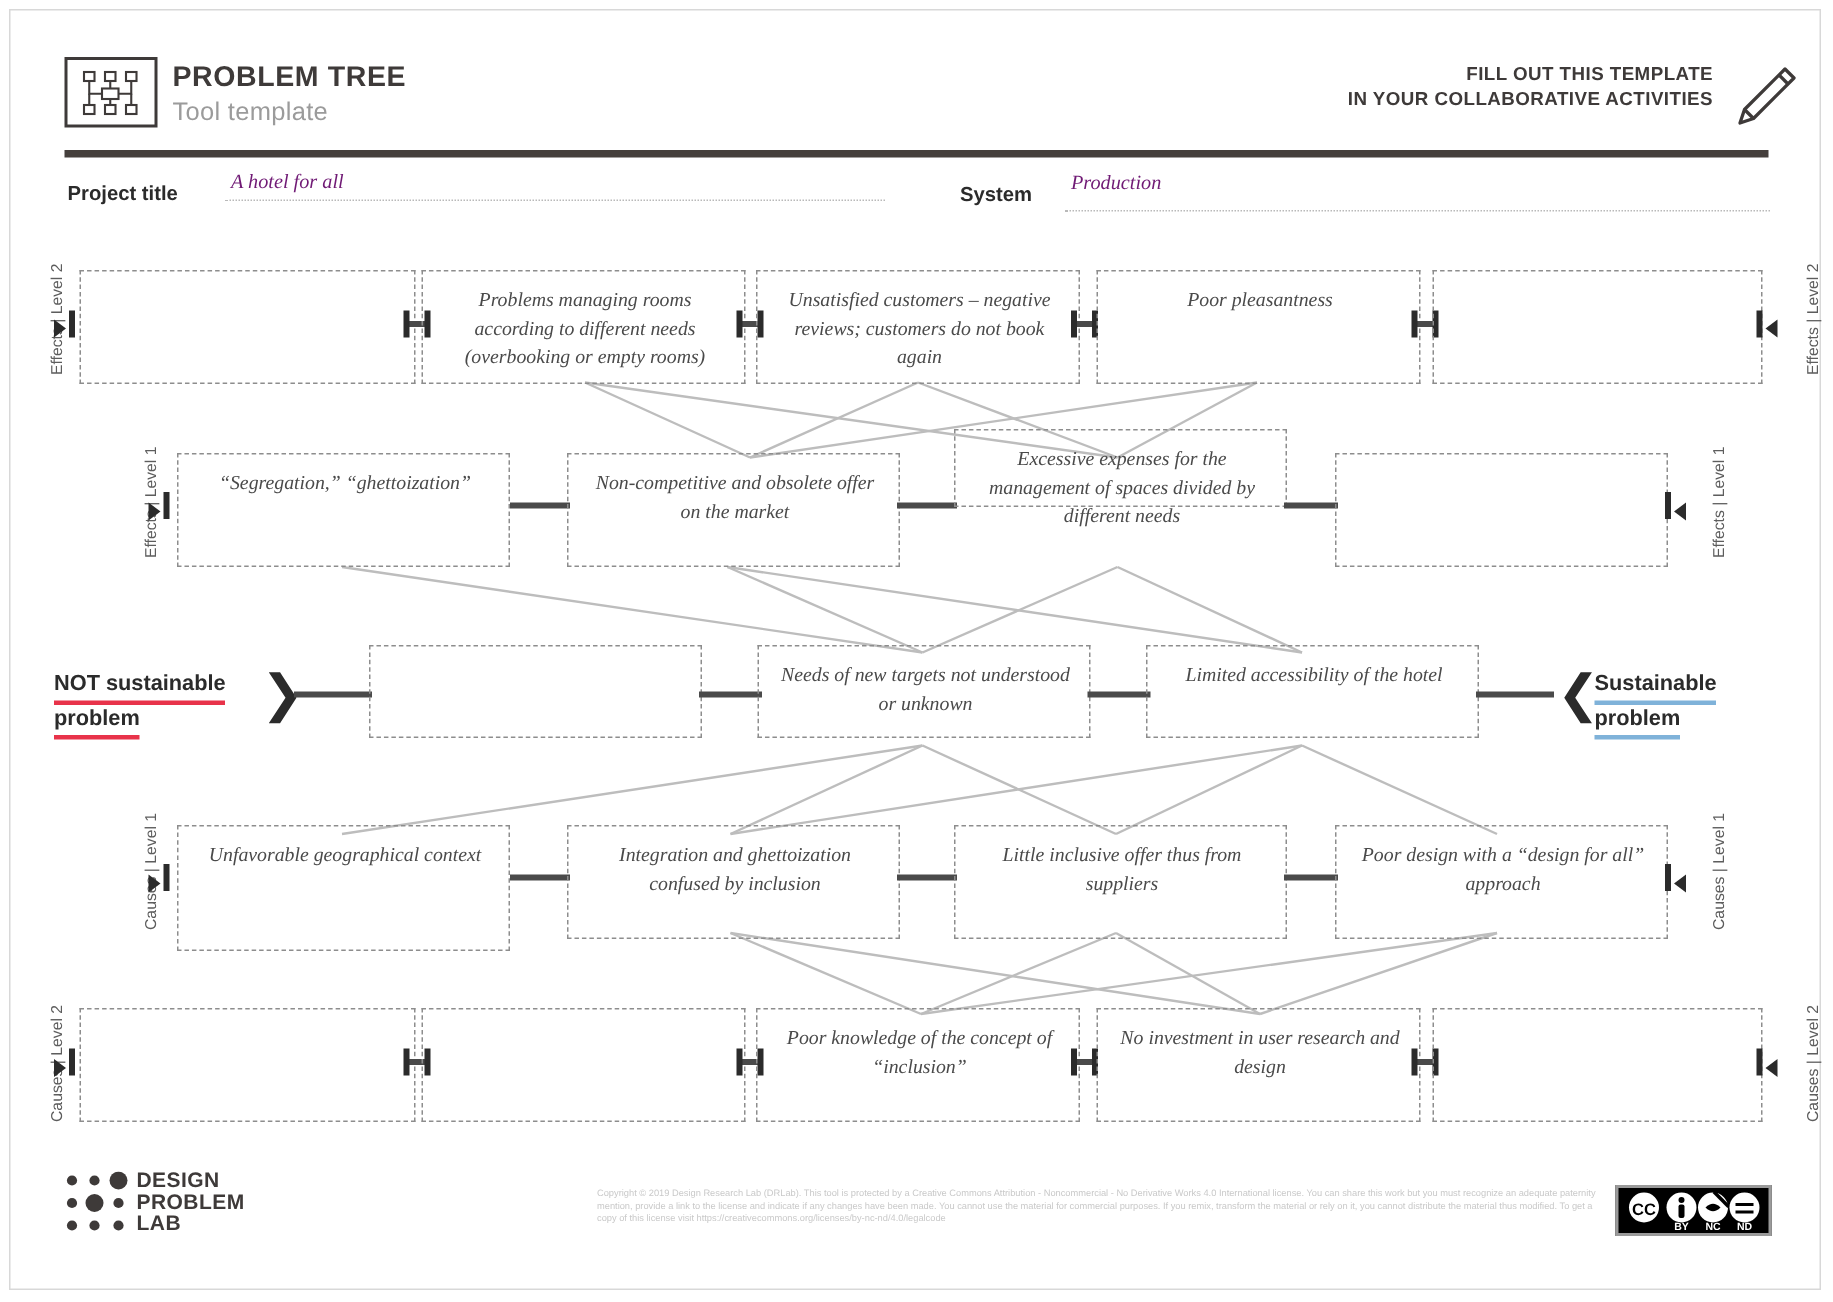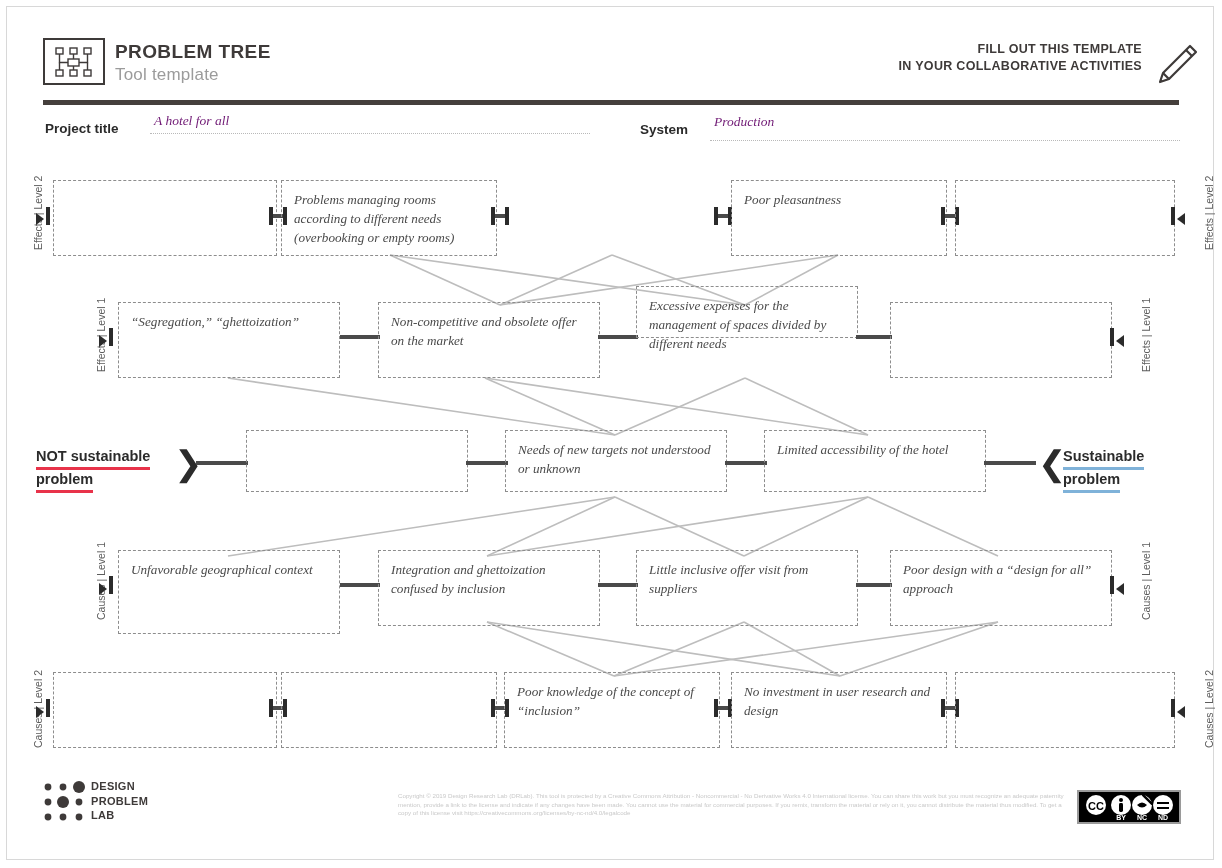--- a/index.html
+++ b/index.html
@@ -18,21 +18,21 @@
              color:#3e3a39;line-height:17px;letter-spacing:.3px;}
   .pencil{position:absolute;right:22px;top:40px;width:48px;height:48px;}
   .rule{position:absolute;left:43px;top:100px;width:1136px;height:5px;background:#453f3c;}
   
   .fld-label{position:absolute;font-size:13.5px;font-weight:bold;color:#2b2b2b;}
   .fld-line{position:absolute;height:0;border-bottom:1px dotted #b9b9b9;}
   .fld-value{position:absolute;font-family:"Liberation Serif",serif;font-style:italic;font-size:13.5px;
              color:#701a75;}
   
   #wires{position:absolute;left:0;top:0;width:1222px;height:868px;pointer-events:none;}
-  .box{position:absolute;border:1px dashed #8d8d8d;box-sizing:border-box;}
+  .box{position:absolute;border:1px dashed #8d8d8d;box-sizing:border-box;text-align:center;}
   .box .txt{position:absolute;left:12px;top:9px;right:10px;font-family:"Liberation Serif",serif;
             font-style:italic;font-size:13.2px;line-height:19px;color:#4a4a4a;}
   .conn{position:absolute;height:4px;background:#4a4a4a;}
   .arrowL{position:absolute;width:0;height:0;border-top:6px solid transparent;
           border-bottom:6px solid transparent;border-right:8px solid #2b2b2b;}
   .arrowR{position:absolute;width:0;height:0;border-top:6px solid transparent;
           border-bottom:6px solid transparent;border-left:8px solid #2b2b2b;}
   .cap{position:absolute;width:4px;background:#2b2b2b;}
   
   .rail{position:absolute;font-size:10.5px;color:#5d5d5d;white-space:nowrap;
@@ -41,21 +41,21 @@
   .prob{position:absolute;font-size:14.5px;font-weight:bold;color:#2b2b2b;line-height:19px;}
   .prob span{display:inline-block;padding-bottom:1px;}
   .prob.not{left:36px;top:447px;width:135px;}
   .prob.not span{border-bottom:3px solid #e8334a;}
   .prob.sus{left:1063px;top:447px;width:110px;text-align:left;}
   .prob.sus span{border-bottom:3px solid #7fb2d9;}
   .chev{position:absolute;color:#2b2b2b;font-size:34px;line-height:34px;font-weight:100;}
   
   .drl{position:absolute;left:42px;top:781px;}
   .drl .dots{position:absolute;left:0;top:0;}
-  .drl .wordmark{position:absolute;left:49px;top:-2px;font-size:11px;font-weight:bold;
+  .drl .wordmark{position:absolute;left:49px;top:-2px;font-size:14px;font-weight:bold;
                  color:#3e3a39;line-height:14.5px;letter-spacing:.3px;}
   .copy{position:absolute;left:398px;top:792px;width:672px;font-size:6.2px;line-height:8.6px;
         color:#c9c9c9;text-align:left;}
   .ccbadge{position:absolute;left:1077px;top:790px;width:104px;height:34px;background:#000;
            border:2px solid #9a9a9a;box-sizing:border-box;}
 </style>
 </head>
 <body>
 
 <div id="page">
@@ -148,20 +148,23 @@
   <div class="cap" style="left:269px;top:207px;height:18px;"></div>
   <div class="cap" style="left:283px;top:207px;height:18px;"></div>
 
   <div class="box" style="left:281px;top:180px;width:216px;height:76px;">
     <div class="txt">Problems managing rooms according to different needs (overbooking or empty rooms)</div>
   </div>
   <div class="conn" style="left:492px;top:214px;width:16px;"></div>
   <div class="cap" style="left:491px;top:207px;height:18px;"></div>
   <div class="cap" style="left:505px;top:207px;height:18px;"></div>
 
+  <div class="box" style="left:504px;top:180px;width:216px;height:76px;">
+    <div class="txt">Unsatisfied customers – negative reviews; customers do not book again</div>
+  </div>
   <div class="conn" style="left:715px;top:214px;width:16px;"></div>
   <div class="cap" style="left:714px;top:207px;height:18px;"></div>
   <div class="cap" style="left:728px;top:207px;height:18px;"></div>
 
   <div class="box" style="left:731px;top:180px;width:216px;height:76px;">
     <div class="txt">Poor pleasantness</div>
   </div>
   <div class="conn" style="left:942px;top:214px;width:16px;"></div>
   <div class="cap" style="left:941px;top:207px;height:18px;"></div>
   <div class="cap" style="left:955px;top:207px;height:18px;"></div>
@@ -242,21 +245,21 @@
     <div class="txt">Unfavorable geographical context</div>
   </div>
   <div class="conn" style="left:340px;top:583px;width:40px;"></div>
 
   <div class="box" style="left:378px;top:550px;width:222px;height:76px;">
     <div class="txt">Integration and ghettoization confused by inclusion</div>
   </div>
   <div class="conn" style="left:598px;top:583px;width:40px;"></div>
 
   <div class="box" style="left:636px;top:550px;width:222px;height:76px;">
-    <div class="txt">Little inclusive offer visit from suppliers</div>
+    <div class="txt">Little inclusive offer thus from suppliers</div>
   </div>
   <div class="conn" style="left:856px;top:583px;width:36px;"></div>
 
   <div class="box" style="left:890px;top:550px;width:222px;height:76px;">
     <div class="txt">Poor design with a “design for all” approach</div>
   </div>
   <div class="cap" style="left:1110px;top:576px;height:18px;"></div>
   <div class="arrowL" style="left:1116px;top:583px;"></div>
   <div class="rail" style="left:1140px;top:620px;transform:rotate(-90deg);">
     <span>Causes | Level 1</span>

